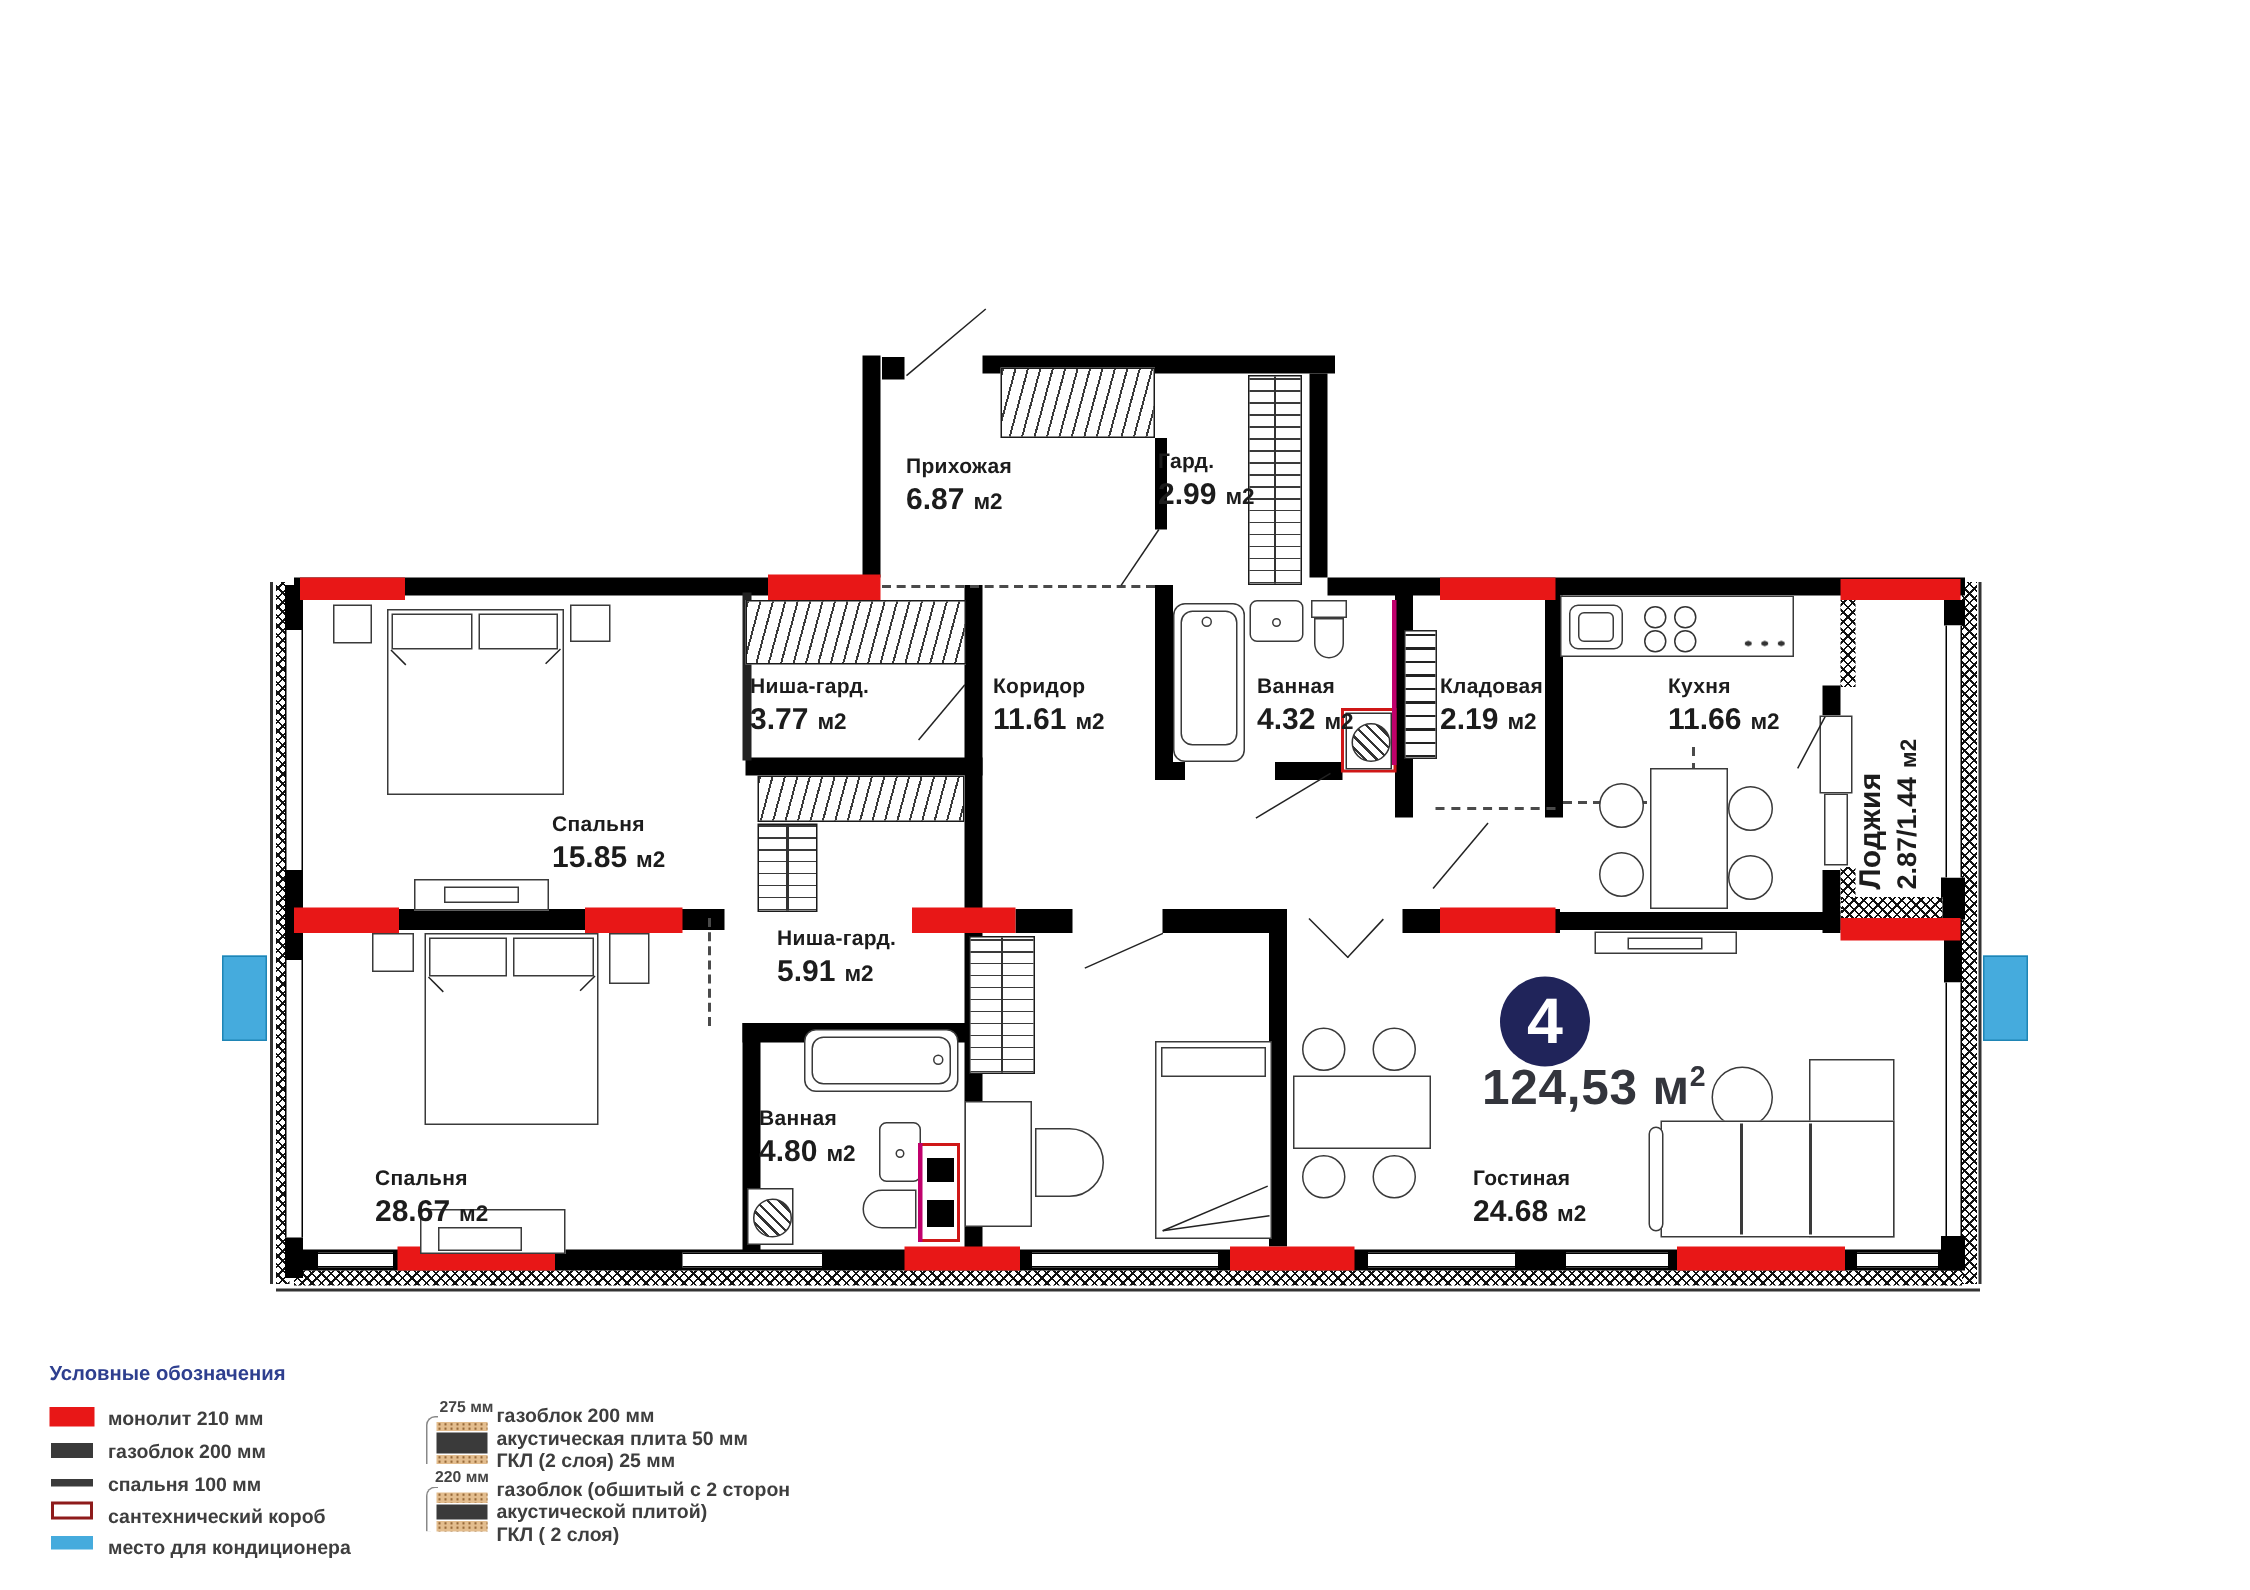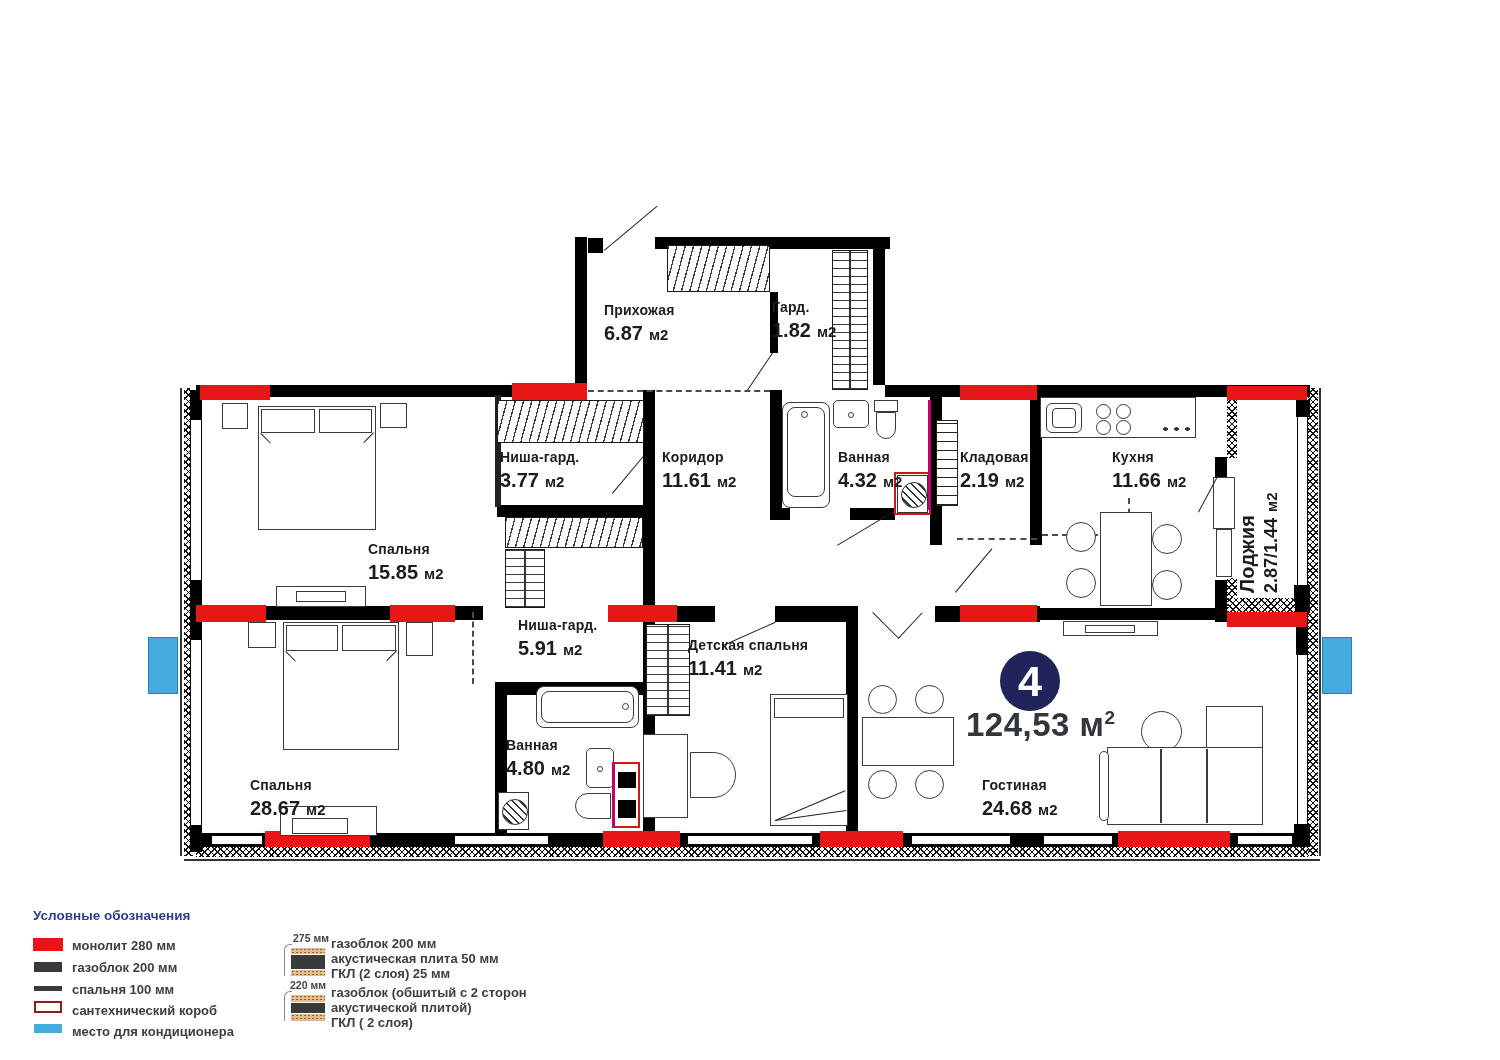--- a/index.html
+++ b/index.html
@@ -31,21 +31,21 @@
   .korob{border:2px solid #cf1717;background:transparent;}
   .wash{border:1.6px solid #333;background:#fff;}
   .washdrum{position:absolute;left:3px;top:6px;border:1.6px solid #333;border-radius:50%;
       background-image:repeating-linear-gradient(45deg,#333 0 1.6px,transparent 1.6px 5.5px);}
   .lbl{color:#1c1c1c;line-height:1.12;}
   .rname{font-size:14px;font-weight:600;letter-spacing:.2px;white-space:nowrap;}
   .rarea{font-size:20px;font-weight:600;margin-top:3px;white-space:nowrap;}
   .ru{font-size:15px;margin-left:6px;}
   .badge-circle{border-radius:50%;background:#20245a;color:#fff;text-align:center;}
   .badge-num{font-size:43px;font-weight:700;line-height:60px;}
-  .total{font-size:33px;font-weight:700;color:#33353c;white-space:nowrap;letter-spacing:.5px;}
+  .total{font-size:33px;font-weight:700;color:#33353c;white-space:nowrap;letter-spacing:.5px;margin-left:22px;}
   .total sup{font-size:19px;}
   .dots3{background-image:radial-gradient(#333 2.2px,transparent 2.5px);background-size:11px 8px;background-position:2px 2px;background-repeat:repeat-x;}
   .burner{position:absolute;width:13px;height:13px;border:1.6px solid #333;border-radius:50%;background:#fff;}
   
   .lg-title{font-size:13.5px;font-weight:700;color:#2e3f8f;}
   .lg-label{font-size:13px;font-weight:600;color:#3e3e3e;white-space:nowrap;}
   .lg-size{font-size:10.5px;font-weight:700;color:#444;}
   .layer{position:absolute;left:0;width:100%;}
   .tan{background-color:#e3bd8e;background-image:radial-gradient(#8f6130 .8px,transparent 1px);background-size:4px 3px;}
   .dark{background:#3a3a3a;}
@@ -237,21 +237,21 @@
 
   <i class="a b" style="left:148px;top:637px;width:30px;height:57px"></i>
   <i class="a b" style="left:1322px;top:637px;width:30px;height:57px"></i>
 
   <div class="a lbl" style="left:604px;top:303px">
     <div class="rname">Прихожая</div>
     <div class="rarea"><span>6.87</span><span class="ru">м2</span></div>
   </div>
   <div class="a lbl" style="left:772px;top:300px">
     <div class="rname">Гард.</div>
-    <div class="rarea"><span>1.82</span><span class="ru">м2</span></div>
+    <div class="rarea"><span>2.99</span><span class="ru">м2</span></div>
   </div>
   <div class="a lbl" style="left:500px;top:450px">
     <div class="rname">Ниша-гард.</div>
     <div class="rarea"><span>3.77</span><span class="ru">м2</span></div>
   </div>
   <div class="a lbl" style="left:662px;top:450px">
     <div class="rname">Коридор</div>
     <div class="rarea"><span>11.61</span><span class="ru">м2</span></div>
   </div>
   <div class="a lbl" style="left:838px;top:450px">
@@ -271,24 +271,20 @@
     <div class="rarea" style="font-size:18px"><span>2.87/1.44</span><span class="ru">м2</span></div>
   </div>
   <div class="a lbl" style="left:368px;top:542px">
     <div class="rname">Спальня</div>
     <div class="rarea"><span>15.85</span><span class="ru">м2</span></div>
   </div>
   <div class="a lbl" style="left:518px;top:618px">
     <div class="rname">Ниша-гард.</div>
     <div class="rarea"><span>5.91</span><span class="ru">м2</span></div>
   </div>
-  <div class="a lbl" style="left:688px;top:638px">
-    <div class="rname">Детская спальня</div>
-    <div class="rarea"><span>11.41</span><span class="ru">м2</span></div>
-  </div>
   <div class="a lbl" style="left:250px;top:778px">
     <div class="rname">Спальня</div>
     <div class="rarea"><span>28.67</span><span class="ru">м2</span></div>
   </div>
   <div class="a lbl" style="left:506px;top:738px">
     <div class="rname">Ванная</div>
     <div class="rarea"><span>4.80</span><span class="ru">м2</span></div>
   </div>
   <div class="a lbl" style="left:982px;top:778px">
     <div class="rname">Гостиная</div>
@@ -298,21 +294,21 @@
   <div class="a badge-circle" style="left:1000px;top:651px;width:60px;height:60px">
     <div class="badge-num">4</div>
   </div>
   <div class="a total" style="left:966px;top:706px">
     <span>124,53</span>&nbsp;<span>м</span><sup>2</sup>
   </div>
 
   <div class="a lg-title" style="left:33px;top:908px">Условные обозначения</div>
 
   <i class="a r" style="left:33px;top:938px;width:30px;height:13px"></i>
-  <div class="a lg-label" style="left:72px;top:938px">монолит 280 мм</div>
+  <div class="a lg-label" style="left:72px;top:938px">монолит 210 мм</div>
 
   <i class="a dark" style="left:34px;top:962px;width:28px;height:10px;position:absolute"></i>
   <div class="a lg-label" style="left:72px;top:960px">газоблок 200 мм</div>
 
   <i class="a dark" style="left:34px;top:986px;width:28px;height:5px;position:absolute"></i>
   <div class="a lg-label" style="left:72px;top:982px">спальня 100 мм</div>
 
   <i class="a" style="left:34px;top:1001px;width:28px;height:12px;border:2px solid #8e1b1b;background:#fff"></i>
   <div class="a lg-label" style="left:72px;top:1003px">сантехнический короб</div>
 

